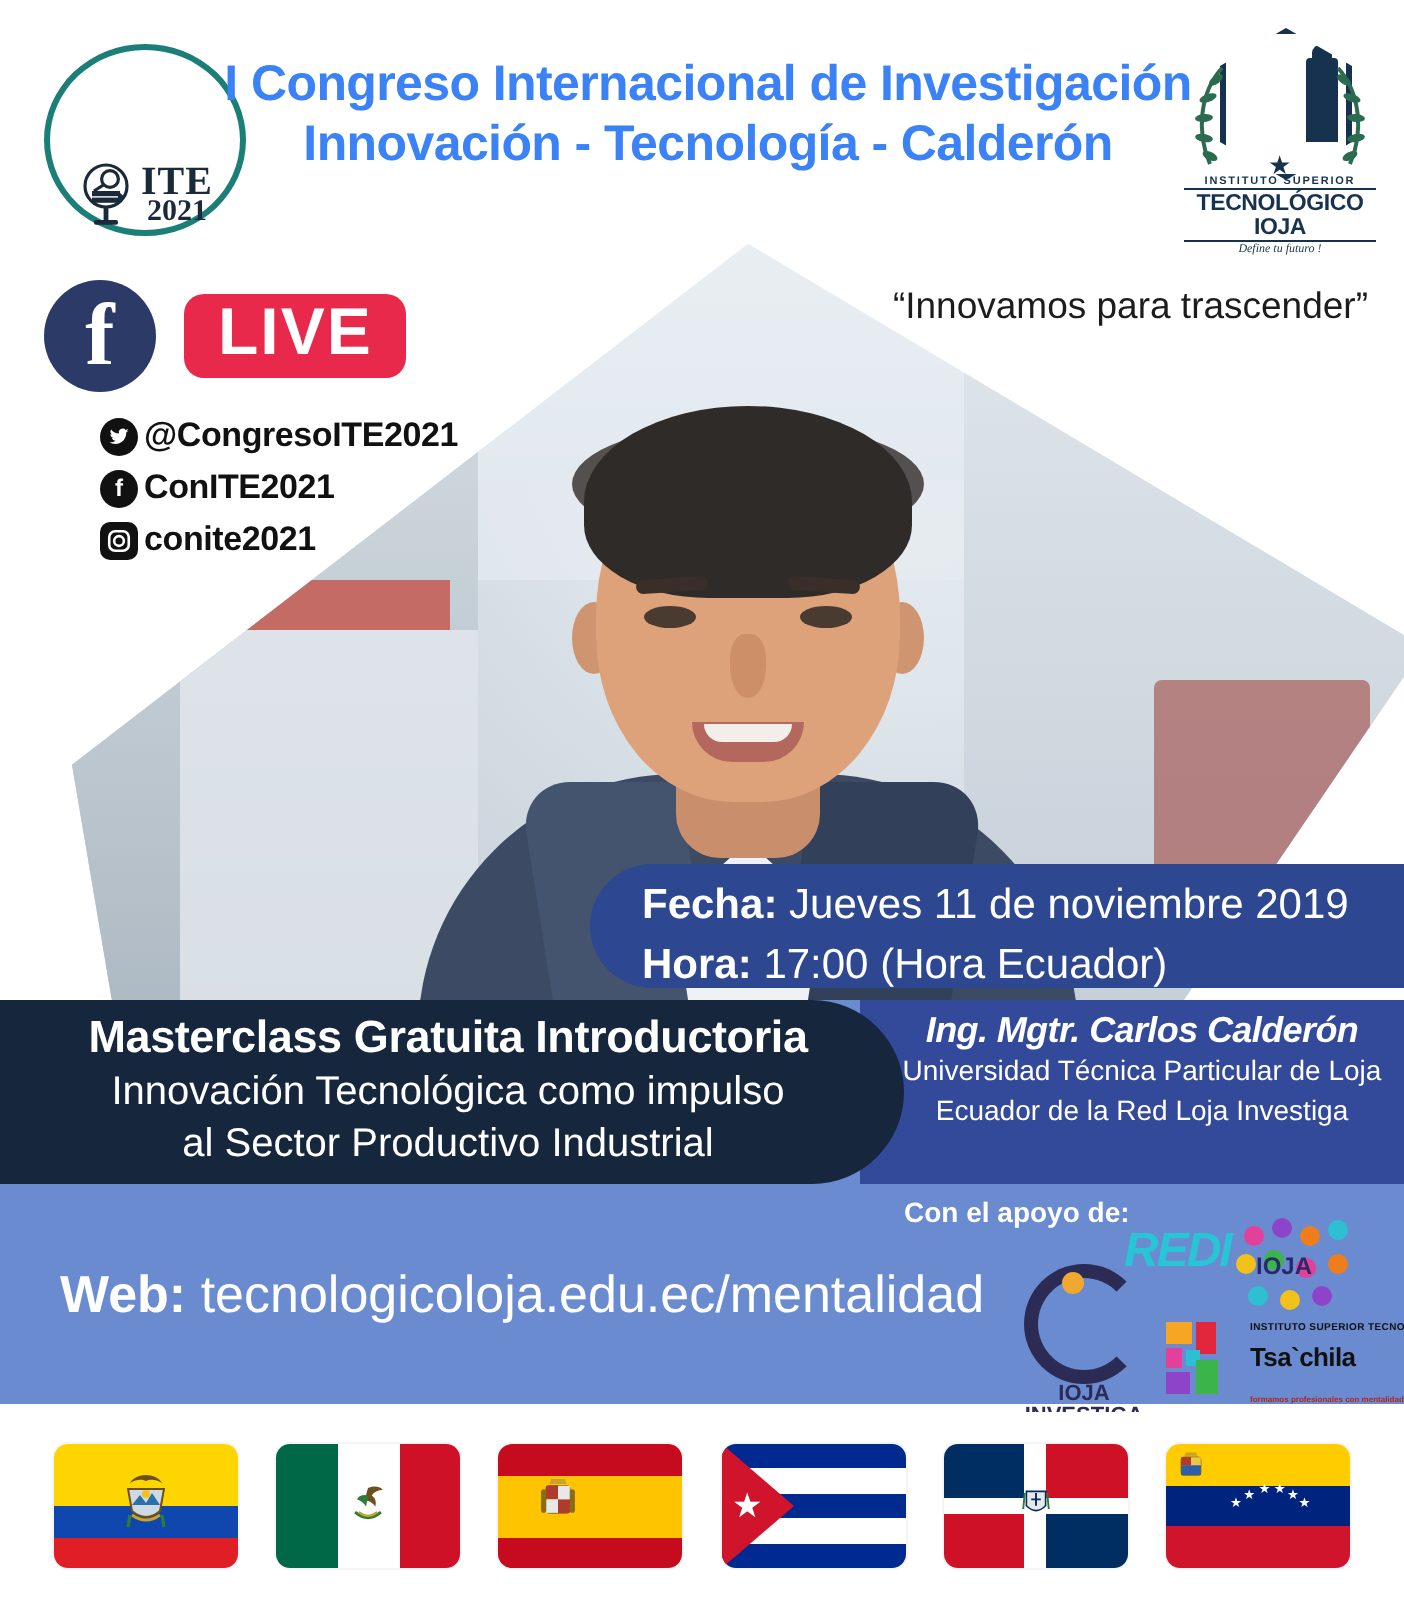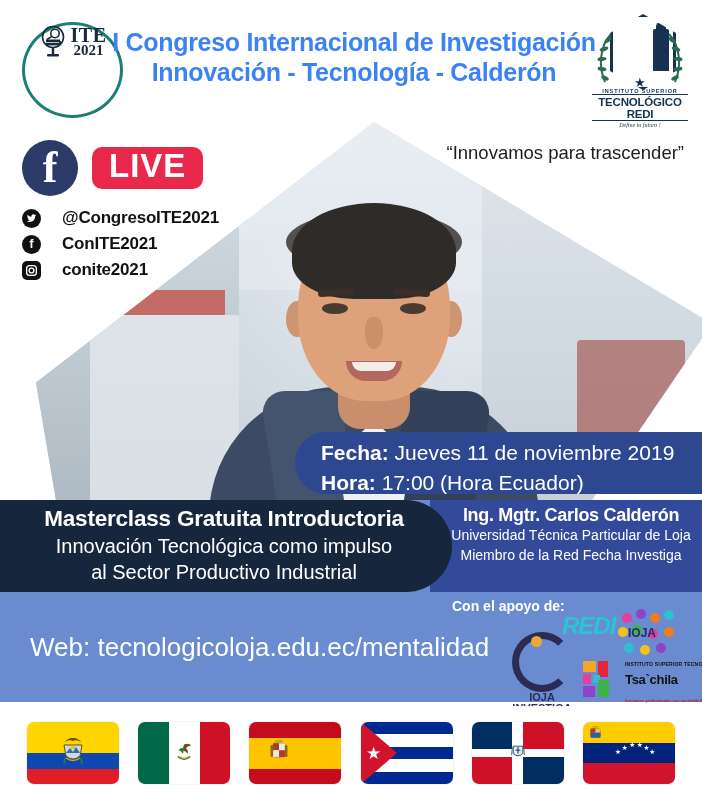--- a/index.html
+++ b/index.html
@@ -7,21 +7,21 @@
   #poster{
     position:relative;width:702px;height:800px;overflow:hidden;
     background:#ffffff;
   }
 
   
   .header{position:absolute;left:0;top:0;width:702px;height:125px;z-index:40;}
   .ite-logo{
     position:absolute;left:22px;top:22px;width:95px;height:90px;
     border:3px solid #1b7f78;border-radius:50%;
-    display:flex;align-items:flex-start;justify-content:center;
+    display:flex;align-items:flex-end;justify-content:center;
     background:#fff;
   }
   .ite-inner{display:flex;align-items:center;gap:2px;}
   .ite-mark{width:30px;height:34px;position:relative;}
   .ite-text{display:flex;flex-direction:column;align-items:center;line-height:0.92;}
   .ite-text .t1{font-size:20px;font-weight:bold;color:#1b2a3a;font-family:"Liberation Serif",serif;letter-spacing:0.5px;}
   .ite-text .t2{font-size:15px;font-weight:bold;color:#1b2a3a;font-family:"Liberation Serif",serif;}
 
   .title-block{
     position:absolute;left:110px;top:28px;width:488px;text-align:center;
@@ -105,21 +105,21 @@
 
   
   .fb-live{position:absolute;left:22px;top:140px;z-index:50;display:flex;align-items:center;gap:14px;}
   .fb-circle{width:56px;height:56px;border-radius:50%;background:#2b3a67;position:relative;}
   .fb-f{position:absolute;left:50%;top:50%;transform:translate(-50%,-50%);color:#fff;font-size:44px;font-weight:bold;font-family:"Liberation Serif",serif;line-height:1;}
   .live-badge{
     background:#e8294b;color:#fff;font-weight:bold;font-size:33px;
     padding:2px 17px 5px;border-radius:10px;letter-spacing:1px;line-height:1.05;
   }
   .socials{position:absolute;left:22px;top:208px;z-index:50;}
-  .social-row{display:flex;align-items:center;gap:21px;margin-bottom:6px;}
+  .social-row{display:flex;align-items:center;gap:3px;margin-bottom:6px;margin-left:28px;}
   .s-icon{width:19px;height:19px;border-radius:50%;background:#111;display:flex;align-items:center;justify-content:center;color:#fff;font-size:12px;font-weight:bold;flex:0 0 auto;}
   .s-icon.ig{border-radius:5px;background:#111;}
   .s-text{font-size:17px;font-weight:bold;color:#111;letter-spacing:-0.2px;}
 
   
   .quote{
     position:absolute;right:18px;top:142px;z-index:50;
     font-size:18.5px;color:#1c1c1c;
   }
 
@@ -137,21 +137,21 @@
   .mid-blue{position:absolute;left:430px;top:500px;width:272px;height:92px;background:#33499a;z-index:25;}
   .navy-panel{
     position:absolute;left:-26px;top:500px;width:478px;height:92px;
     background:#16263c;border-radius:0 46px 46px 0;z-index:30;
     color:#fff;text-align:center;padding-top:6px;box-sizing:border-box;
   }
   .mc-title{font-size:22.5px;font-weight:bold;letter-spacing:-0.2px;padding-left:22px;}
   .mc-sub{font-size:20px;line-height:1.22;padding-left:22px;margin-top:2px;}
 
   .speaker{position:absolute;left:440px;top:505px;width:262px;z-index:35;color:#fff;text-align:center;}
-  .sp-name{font-size:18px;font-weight:bold;letter-spacing:-0.3px;}
+  .sp-name{font-size:18px;font-weight:bold;letter-spacing:-0.3px;font-style:italic;}
   .sp-l1,.sp-l2{font-size:14px;line-height:1.42;}
 
   .apoyo{position:absolute;left:452px;top:598px;z-index:40;color:#fff;font-size:14px;font-weight:bold;}
   .sponsors{position:absolute;left:500px;top:612px;width:200px;height:80px;z-index:40;}
   .redi{position:absolute;left:62px;top:0;font-size:24px;font-weight:bold;color:#29c4d6;letter-spacing:-1px;font-style:italic;}
   .redi-loja{position:absolute;left:128px;top:14px;font-size:12px;font-weight:bold;color:#2a2a6a;}
   .redi-dots{position:absolute;left:115px;top:-4px;width:70px;height:56px;}
   .loja-inv{position:absolute;left:0px;top:20px;width:84px;text-align:center;}
   .loja-ring{width:46px;height:46px;margin:0 auto;border-radius:50%;border:7px solid #2b2b55;border-right-color:transparent;position:relative;}
   .loja-dot{position:absolute;left:12px;top:-3px;width:11px;height:11px;border-radius:50%;background:#f0a830;}
@@ -159,21 +159,21 @@
   .loja-t2{font-size:11px;font-weight:bold;color:#2b2b55;line-height:1;}
   .loja-t3{font-size:5.5px;font-weight:bold;color:#2b2b55;letter-spacing:0.3px;}
   .tsa{position:absolute;left:82px;top:40px;display:flex;align-items:center;gap:3px;}
   .tsa-mark{width:40px;height:38px;position:relative;}
   .tsa-txt{color:#111;}
   .tsa-t1{font-size:5px;font-weight:bold;letter-spacing:0.2px;white-space:nowrap;}
   .tsa-t2{font-size:13px;font-weight:bold;line-height:1;letter-spacing:-0.3px;}
   .tsa-t3{font-size:4px;font-weight:bold;color:#b2271f;white-space:nowrap;}
 
   .web{position:absolute;left:30px;top:632px;z-index:40;color:#fff;font-size:26px;white-space:nowrap;}
-  .web b{font-weight:normal;}
+  .web b{font-weight:bold;}
 
   
   .flags{position:absolute;left:0;top:706px;width:702px;height:94px;background:#fff;z-index:40;
          display:flex;align-items:center;justify-content:space-evenly;padding:0 8px;box-sizing:border-box;}
   .flag{width:92px;height:62px;border-radius:7px;overflow:hidden;position:relative;box-shadow:0 0 0 1px rgba(0,0,0,.04);}
   .stripe{position:absolute;left:0;width:100%;}
   .vstripe{position:absolute;top:0;height:100%;}
   .emblem{position:absolute;left:50%;top:50%;transform:translate(-50%,-50%);}
 </style>
 </head>
@@ -265,21 +265,21 @@
             <ellipse cx="10" cy="17" rx="4.5" ry="2" transform="rotate(20 10 17)"></ellipse>
             <ellipse cx="12" cy="27" rx="4.5" ry="2" transform="rotate(5 12 27)"></ellipse>
             <ellipse cx="12" cy="37" rx="4.5" ry="2" transform="rotate(-10 12 37)"></ellipse>
             <ellipse cx="9" cy="46" rx="4" ry="2" transform="rotate(-25 9 46)"></ellipse>
           </g>
         </svg>
       </span>
       <span class="itl-star">★</span>
       <div class="itl-name">
         <div class="itl-small">INSTITUTO   SUPERIOR</div>
-        <div class="itl-big">TECNOLÓGICO REDI</div>
+        <div class="itl-big">TECNOLÓGICO IOJA</div>
         <div class="itl-tag">Define tu futuro !</div>
       </div>
     </div>
   </div>
 
   <div class="fb-live">
     <span class="fb-circle">
         <span class="fb-f">f</span>
       </span>
     <span class="live-badge">LIVE</span>
@@ -327,21 +327,21 @@
 
   <div class="navy-panel">
     <div class="mc-title">Masterclass Gratuita Introductoria</div>
     <div class="mc-sub">Innovación Tecnológica como impulso</div>
     <div class="mc-sub">al Sector Productivo Industrial</div>
   </div>
 
   <div class="speaker">
     <div class="sp-name">Ing. Mgtr. Carlos Calderón</div>
     <div class="sp-l1">Universidad Técnica Particular de Loja</div>
-    <div class="sp-l2">Miembro de la Red Fecha Investiga</div>
+    <div class="sp-l2">Ecuador de la Red Loja Investiga</div>
   </div>
 
   <div class="apoyo">Con el apoyo de:</div>
 
   <div class="sponsors">
     <span class="redi-dots">
       <svg viewBox="0 0 70 56" width="70" height="56">
         <g>
           <circle cx="12" cy="10" r="5" fill="#e2409a"></circle>
           <circle cx="26" cy="6" r="5" fill="#8e44c8"></circle>

